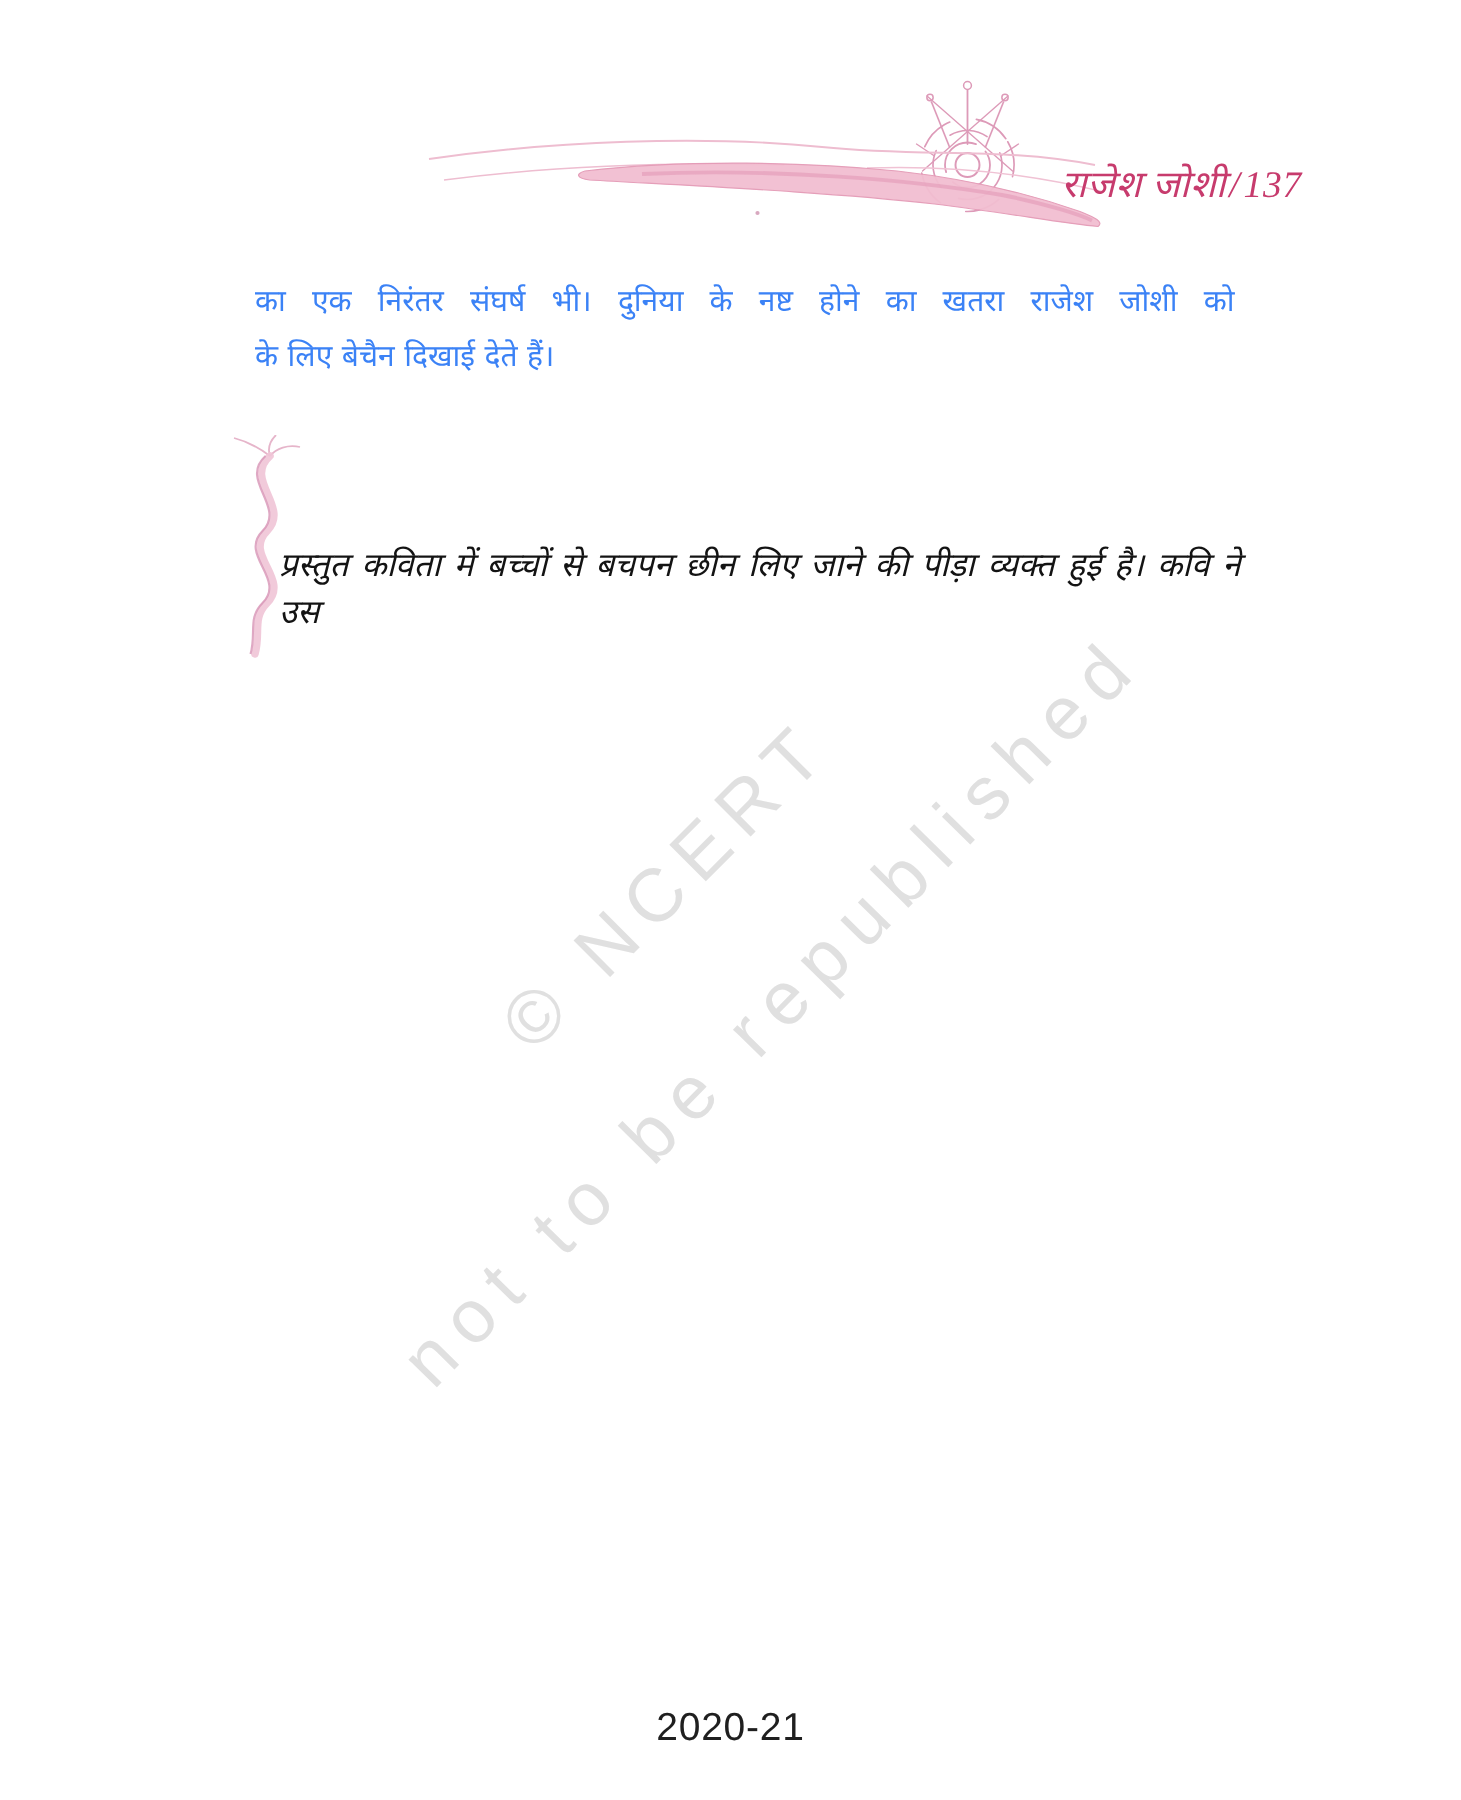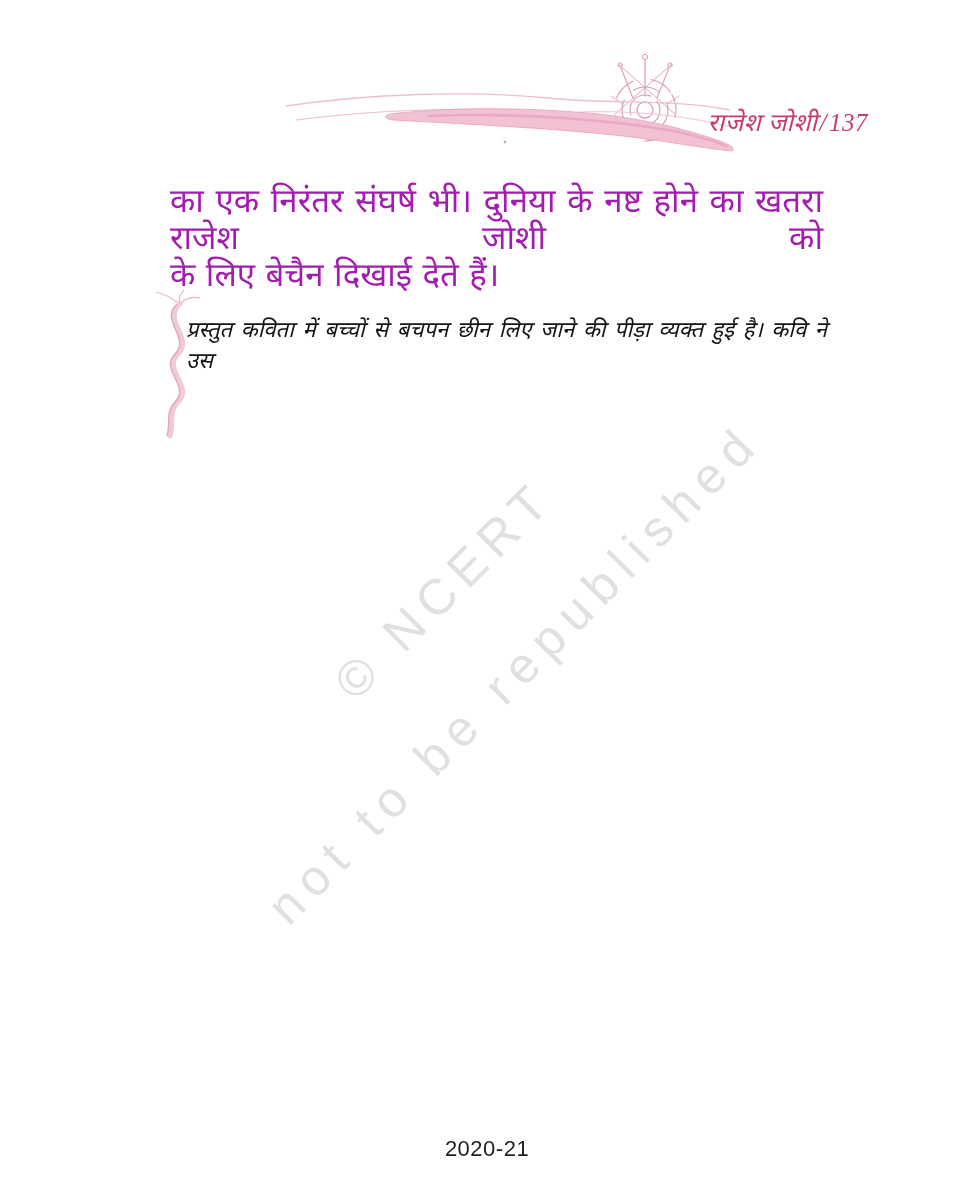--- a/index.html
+++ b/index.html
@@ -24,40 +24,40 @@
     font-size:25px;
     color:#c73b6d;
     white-space:nowrap;
     letter-spacing:0.5px;
   }
   .running-head .sep { padding:0 2px; }
 
   
   .body-para {
     position:absolute; left:170px; top:182px; width:653px;
-    font-size:33px; line-height:37px;
-    color:#a21caf;
+    font-size:20px; line-height:37px;
+    color:#3b82f6;
   }
   .body-para .line.justify { text-align:justify; text-align-last:justify; }
   .body-para .line.left { text-align:left; }
 
   
   .intro-note {
     position:absolute; left:150px; top:288px; width:690px;
   }
   .ribbon {
     position:absolute; left:0; top:2px; width:52px; height:150px;
   }
   .intro-text {
     position:absolute; left:36px; top:26px; width:641px;
     font-style:italic;
     font-size:22px; line-height:31px;
     color:#131313;
   }
-  .intro-text .line.justify { text-align:justify; text-align-last:justify; }
+  .intro-text .line.justify { text-align:justify; text-align-last:justify;margin-top:48px; }
   .intro-text .line.left { text-align:left; }
 
   
   .wm {
     position:absolute;
     color:#e0e0e0;
     font-family:"Liberation Sans", sans-serif;
     white-space:nowrap;
     font-weight:400;
     user-select:none;
@@ -71,21 +71,21 @@
     left:514px; top:674px;
     font-size:50px; letter-spacing:10px;
     transform:translate(-50%,-50%) rotate(-45.5deg);
   }
 
   
   .footer {
     position:absolute; left:0; right:0; top:1136px;
     text-align:center;
     font-family:"Liberation Sans", sans-serif;
-    font-size:22px; letter-spacing:0.5px;
+    font-size:26px; letter-spacing:0.5px;
     color:#1f1f1f;
   }
 </style>
 </head>
 <body>
 
 <div class="page">
 
   <div class="wm wm-1">© NCERT</div>
   <div class="wm wm-2">not to be republished</div>

